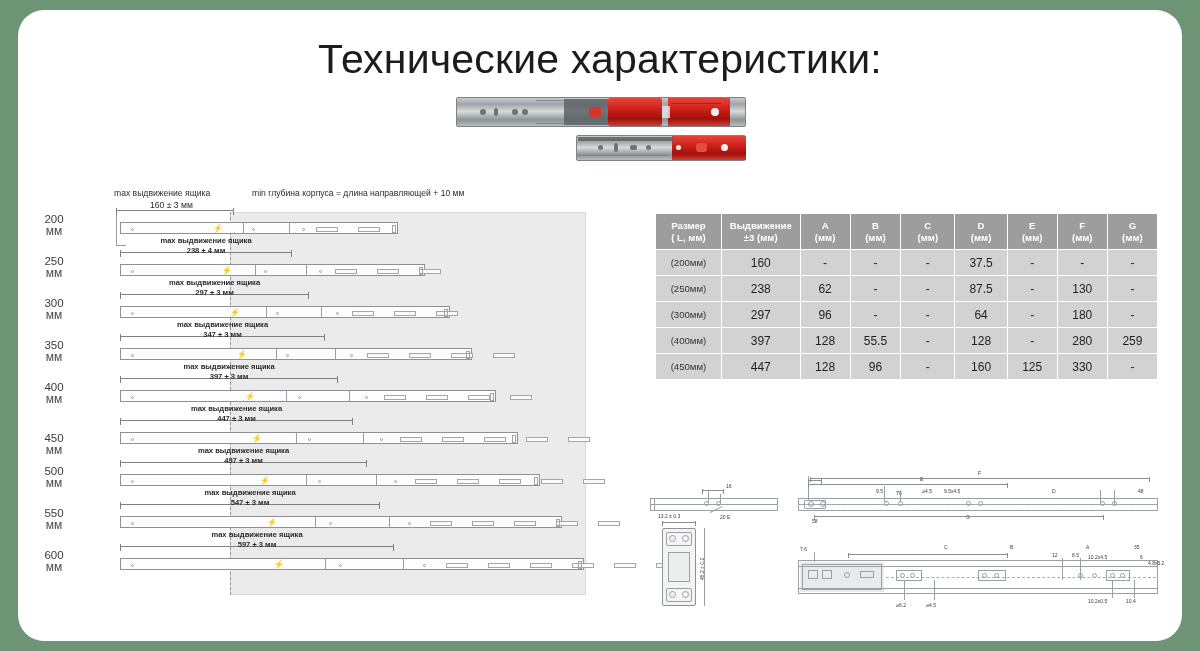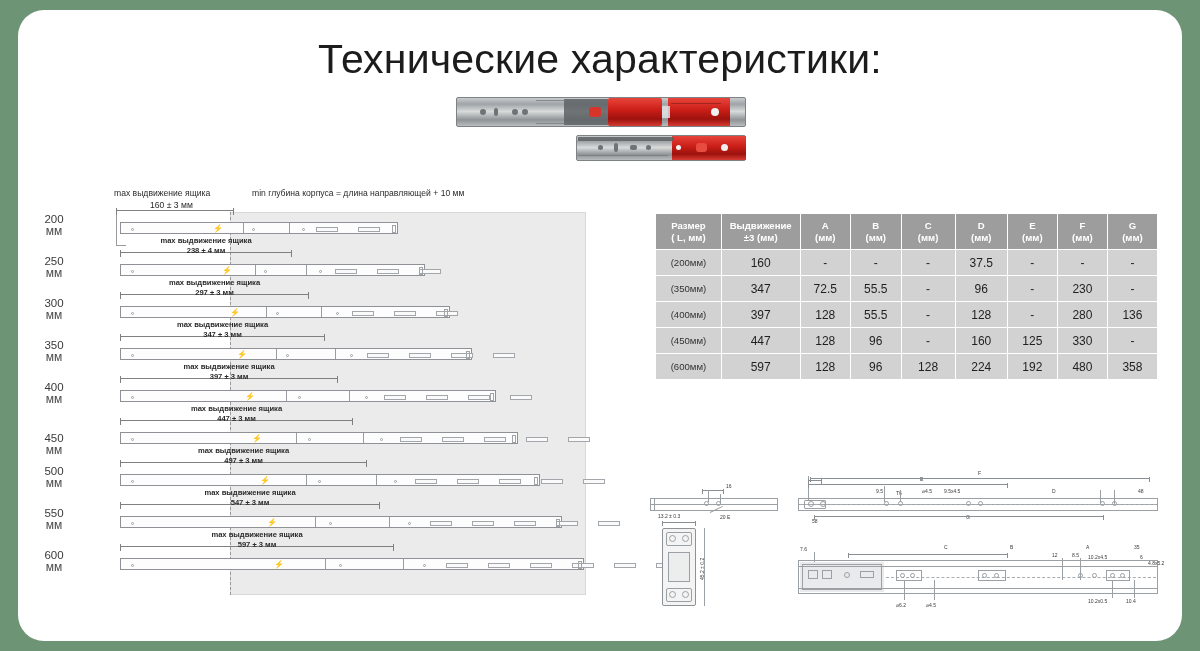--- a/index.html
+++ b/index.html
@@ -357,62 +357,62 @@
           <td>160</td>
           <td>-</td>
           <td>-</td>
           <td>-</td>
           <td>37.5</td>
           <td>-</td>
           <td>-</td>
           <td>-</td>
         </tr>
         <tr>
-          <td class="size">(350мм)</td>
-          <td>347</td>
-          <td>72.5</td>
-          <td>55.5</td>
-          <td>-</td>
+          <td class="size">(250мм)</td>
+          <td>238</td>
+          <td>62</td>
+          <td>-</td>
+          <td>-</td>
+          <td>87.5</td>
+          <td>-</td>
+          <td>130</td>
+          <td>-</td>
+        </tr>
+        <tr>
+          <td class="size">(300мм)</td>
+          <td>297</td>
           <td>96</td>
           <td>-</td>
-          <td>230</td>
+          <td>-</td>
+          <td>64</td>
+          <td>-</td>
+          <td>180</td>
           <td>-</td>
         </tr>
         <tr>
           <td class="size">(400мм)</td>
           <td>397</td>
           <td>128</td>
           <td>55.5</td>
           <td>-</td>
           <td>128</td>
           <td>-</td>
           <td>280</td>
-          <td>136</td>
+          <td>259</td>
         </tr>
         <tr>
           <td class="size">(450мм)</td>
           <td>447</td>
           <td>128</td>
           <td>96</td>
           <td>-</td>
           <td>160</td>
           <td>125</td>
           <td>330</td>
           <td>-</td>
-        </tr>
-        <tr>
-          <td class="size">(600мм)</td>
-          <td>597</td>
-          <td>128</td>
-          <td>96</td>
-          <td>128</td>
-          <td>224</td>
-          <td>192</td>
-          <td>480</td>
-          <td>358</td>
         </tr>
       </tbody>
   </table>
 
   <div class="techdraw">
 
     <div class="td-box" style="left:2px;top:30px;width:128px;height:13px;"></div>
     <div class="td-line td-h" style="left:2px;top:36px;width:128px;"></div>
     <div class="td-v td-line" style="left:6px;top:30px;height:13px;"></div>
     <div class="td-dot" style="left:56px;top:33px;width:5px;height:5px;"></div>

